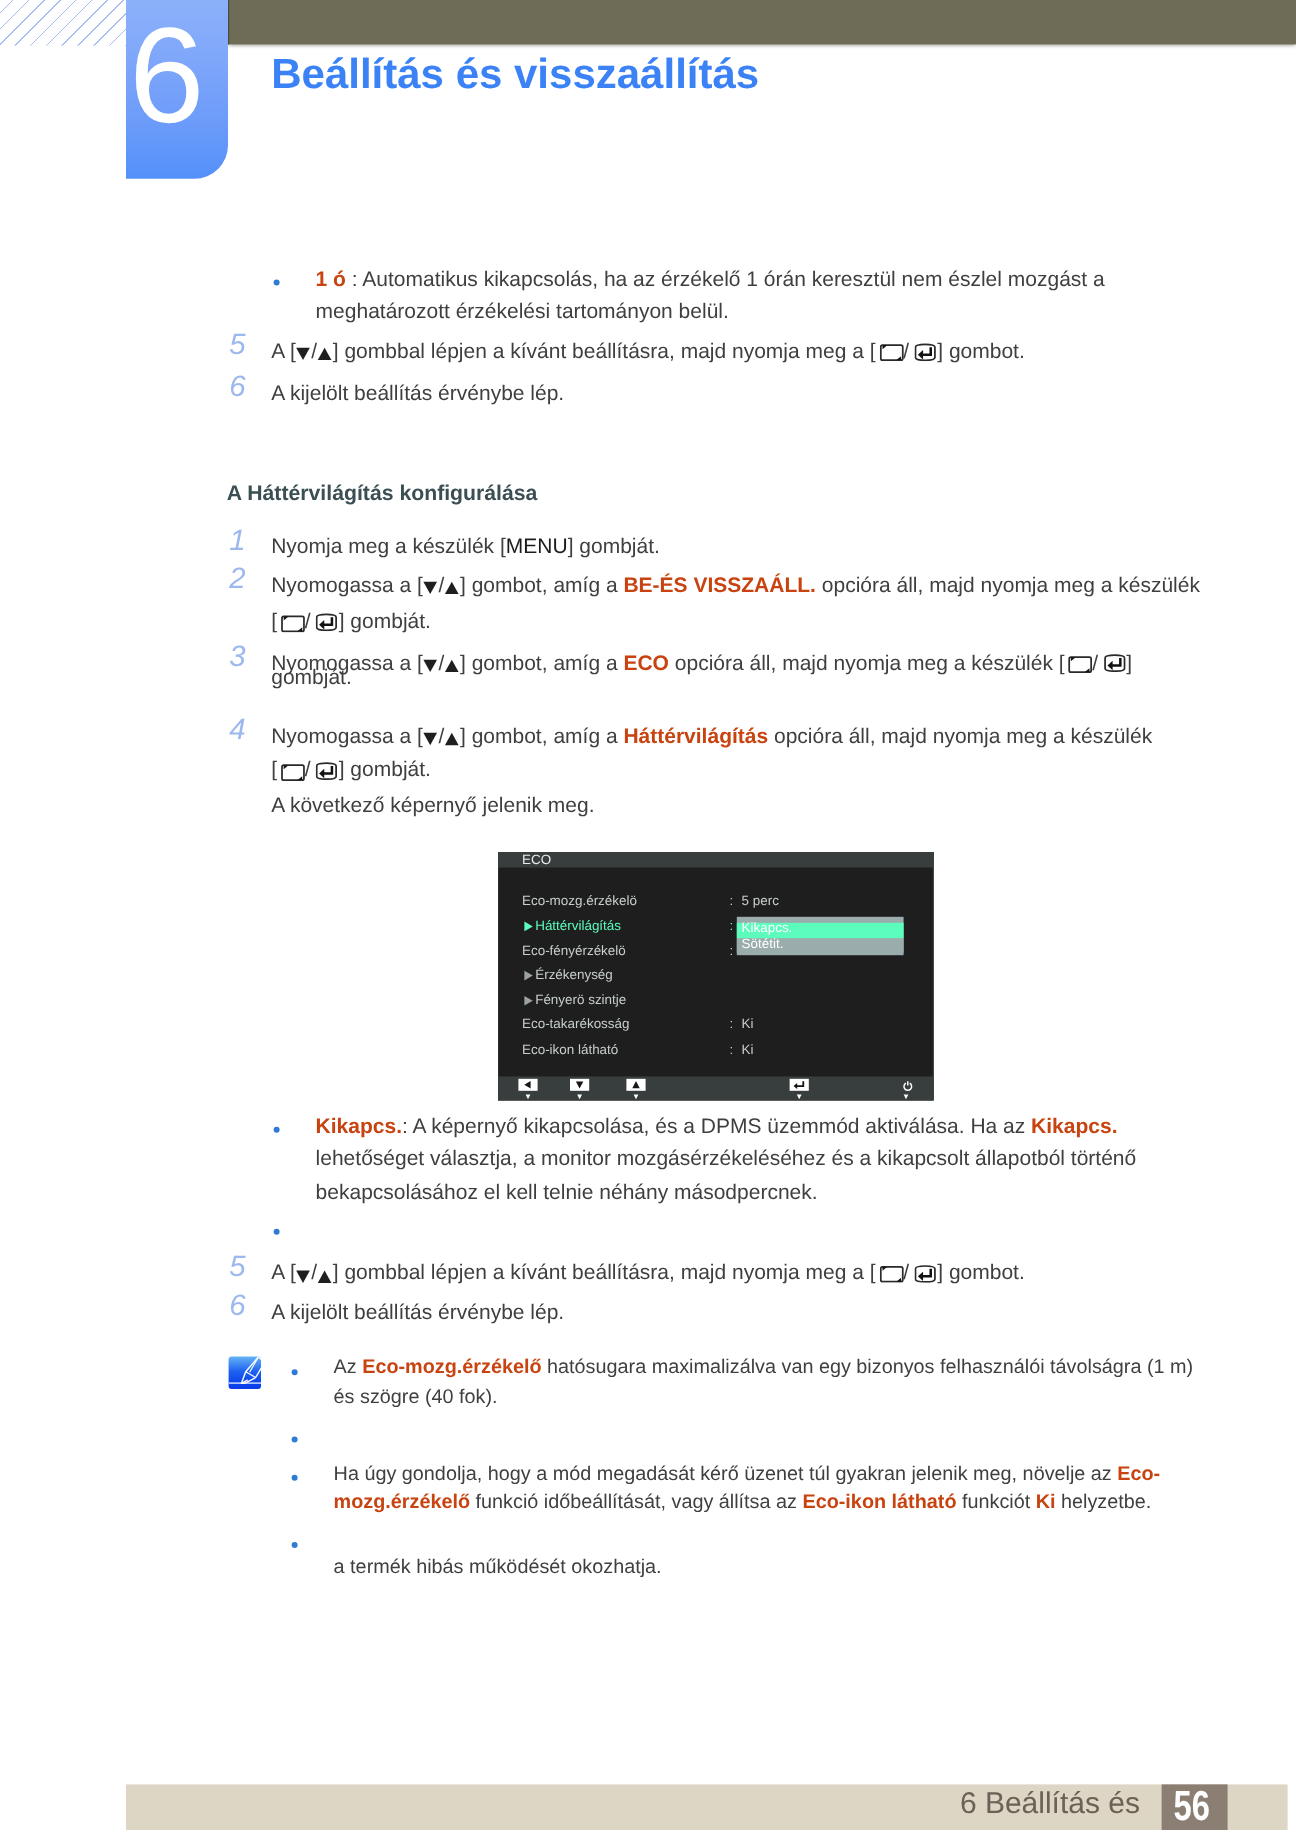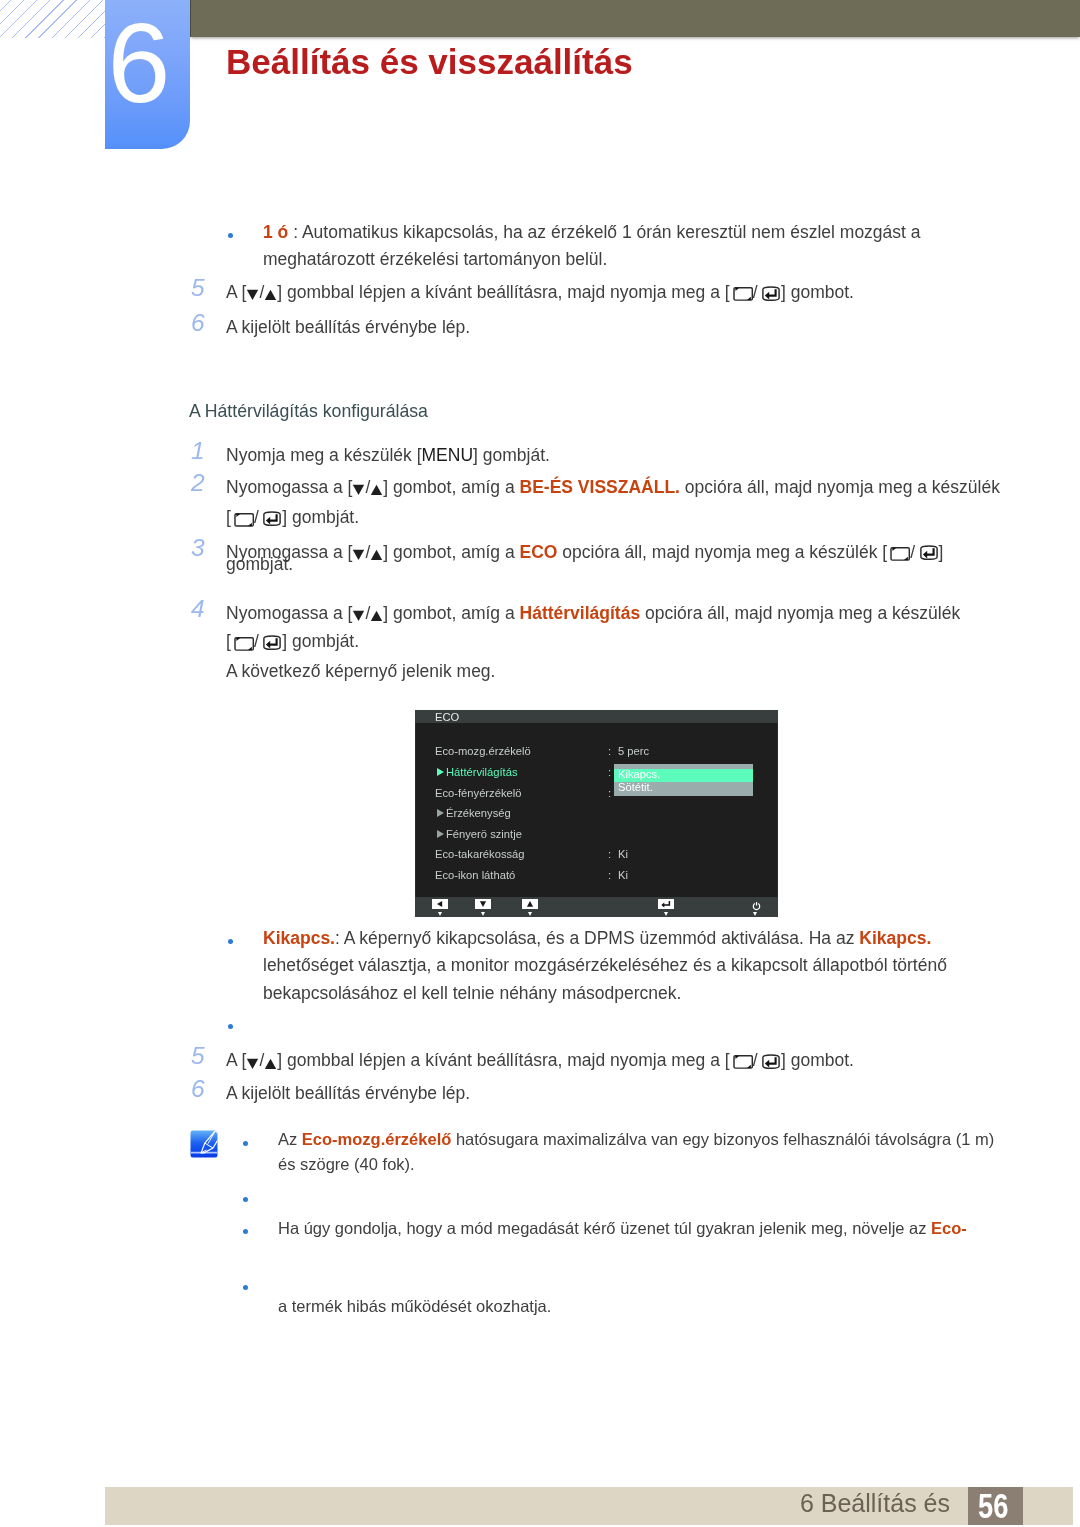--- a/index.html
+++ b/index.html
@@ -8,30 +8,30 @@
 
   
   .hatch{position:absolute;left:0;top:0;width:105px;height:38px;
     background-image:repeating-linear-gradient(-45deg,rgba(120,150,235,0.62) 0px,rgba(120,150,235,0.62) 0.9px,rgba(255,255,255,0) 0.9px,rgba(255,255,255,0) 9.3px);}
   .olive{position:absolute;left:190px;top:0;width:890px;height:37px;background:#6e6c57;border-left:1.5px solid #4b4a3e;box-sizing:border-box;box-shadow:0 2px 3px -1px rgba(70,68,58,.55);}
   .chaptab{position:absolute;left:105px;top:0;width:85px;height:149px;
     background:linear-gradient(180deg,#8cb1fa 0%,#7ea6fa 35%,#6b9bfa 70%,#5490fa 100%);
     border-bottom-right-radius:28px;}
   .chapnum{position:absolute;left:0;top:7px;width:68px;text-align:center;color:#ffffff;
     font-size:113px;line-height:1;font-weight:400;}
-  .chaptitle{position:absolute;left:226px;top:44px;color:#b91c1c;font-size:35px;font-weight:bold;line-height:1;}
+  .chaptitle{position:absolute;left:226px;top:44px;color:#3b82f6;font-size:35px;font-weight:bold;line-height:1;}
 
   
   .body{position:absolute;left:0;top:0;width:1080px;height:1338px;
         font-size:17.5px;color:#3f3f3f;text-decoration:underline;}
   .num{position:absolute;color:#9cb8ef;font-style:italic;font-size:24.5px;font-weight:normal;line-height:1;margin-top:-6px;}
   .bul{position:absolute;width:5px;height:5px;border-radius:50%;background:#2e7bd4;}
   .txt{position:absolute;white-space:nowrap;}
   b.o{color:#c8430f;font-weight:bold;}
-  .h2{position:absolute;left:189px;color:#3a4e53;font-size:17.7px;font-weight:normal;}
+  .h2{position:absolute;left:189px;color:#3a4e53;font-size:17.7px;font-weight:bold;}
 
   
   .note{font-size:16.5px;color:#3f3f3f;}
   .noteicon{position:absolute;left:190px;top:1130px;width:28px;height:28px;}
 
   
   .kg{display:inline-block;position:relative;vertical-align:baseline;overflow:visible;height:0;}
   .kg svg{position:absolute;left:0;}
   
   .kg-dn{width:13px;}
@@ -206,20 +206,21 @@
           </g>
         </svg></span>
     <span class="bul" style="left:243px;top:1141px"></span>
     <span class="txt note" style="left:278px;top:1130px"><span>Az </span><b class="o">Eco-mozg.érzékelő</b><span> hatósugara maximalizálva van egy bizonyos felhasználói távolságra (1 m)</span></span>
     <span class="txt note" style="left:278px;top:1154.5px">és szögre (40 fok).</span>
 
     <span class="bul" style="left:243px;top:1197px"></span>
 
     <span class="bul" style="left:243px;top:1229px"></span>
     <span class="txt note" style="left:278px;top:1218.6px"><span>Ha úgy gondolja, hogy a mód megadását kérő üzenet túl gyakran jelenik meg, növelje az </span><b class="o">Eco-</b></span>
+    <span class="txt note" style="left:278px;top:1242.5px"><b class="o">mozg.érzékelő</b><span> funkció időbeállítását, vagy állítsa az </span><b class="o">Eco-ikon látható</b><span> funkciót </span><b class="o">Ki</b><span> helyzetbe.</span></span>
 
     <span class="bul" style="left:243px;top:1285px"></span>
     <span class="txt note" style="left:278px;top:1297.3px">a termék hibás működését okozhatja.</span>
   </div>
 
   <div class="h2" style="top:401px">A Háttérvilágítás konfigurálása</div>
 
   <div class="osd">
     <div class="osdhead"></div>
     <div class="osdtitle">ECO</div>

